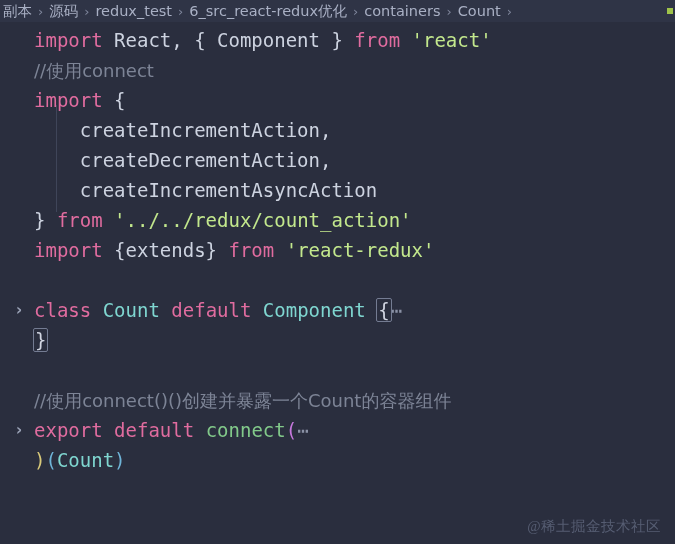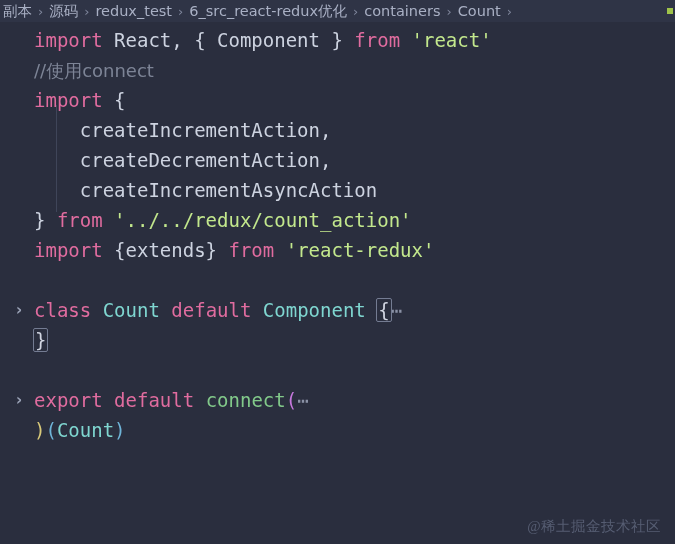--- a/index.html
+++ b/index.html
@@ -156,19 +156,20 @@
         <div class="line"><span class="kw">import</span><span class="plain"> {</span></div>
         <div class="line"><span class="plain">    createIncrementAction,</span></div>
         <div class="line"><span class="plain">    createDecrementAction,</span></div>
         <div class="line"><span class="plain">    createIncrementAsyncAction</span></div>
         <div class="line"><span class="plain">} </span><span class="kw">from</span><span class="plain"> </span><span class="str">'../../redux/count_action'</span></div>
         <div class="line"><span class="kw">import</span><span class="plain"> {extends} </span><span class="kw">from</span><span class="plain"> </span><span class="str">'react-redux'</span></div>
         <div class="line"></div>
         <div class="line"><span class="fold-chevron">›</span><span class="kw">class</span><span class="plain"> </span><span class="type">Count</span><span class="plain"> </span><span class="kw">default</span><span class="plain"> </span><span class="type">Component</span><span class="plain"> </span><span class="br1 bracket-box">{</span><span class="ellipsis">⋯</span></div>
         <div class="line"><span class="br1 bracket-box">}</span></div>
         <div class="line"></div>
+        <div class="line"><span class="cmt">//使用connect()()创建并暴露一个Count的容器组件</span></div>
         <div class="line"><span class="fold-chevron">›</span><span class="kw">export</span><span class="plain"> </span><span class="kw">default</span><span class="plain"> </span><span class="fn">connect</span><span class="br-p">(</span><span class="ellipsis">⋯</span></div>
         <div class="line"><span class="br-y">)</span><span class="br-b">(</span><span class="type">Count</span><span class="br-b">)</span></div>
       </div>
     <div class="wm">@稀土掘金技术社区</div>
   </div>
 
 </div>
 
 </body></html>

